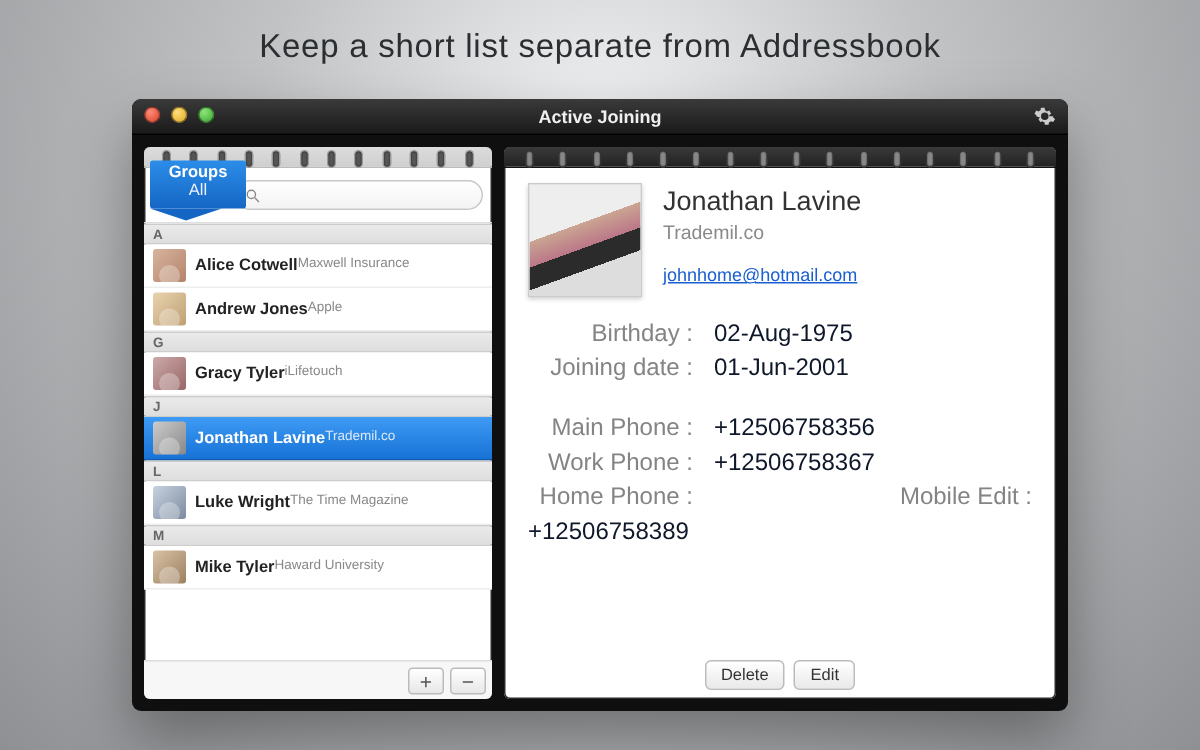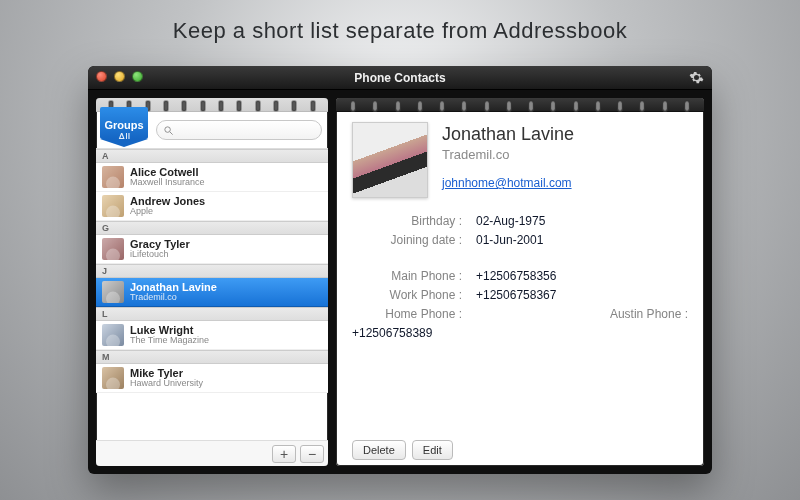--- a/index.html
+++ b/index.html
@@ -96,26 +96,26 @@
     align-items: center;
     padding: 3px 6px 3px 0;
     gap: 6px;
   }
   .groups-tag {
     width: 54px; height: 42px;
     margin-top: -4px;
     position: relative;
   }
   .groups-tag .flag {
-    position: absolute; top: 0; left: 4px; width: 48px; height: 32px;
+    position: absolute; top: 0; left: 4px; width: 64px; height: 32px;
     background: linear-gradient(#2c8de8,#1566c4);
     color: #fff;
     font-size: 10px;
     text-align: center;
-    padding-top: 12px;
+    padding-top: 2px;
     line-height: 12px;
     border-radius: 2px;
   }
   .groups-tag .flag::after {
     content: ""; position: absolute; bottom: -8px; left: 0;
     border-left: 24px solid transparent;
     border-right: 24px solid transparent;
     border-top: 8px solid #1566c4;
     width: 0; height: 0;
   }
@@ -173,21 +173,21 @@
   .row .avatar.a2 { background: linear-gradient(135deg,#e8d3b0,#bfa072); }
   .row .avatar.a3 { background: linear-gradient(135deg,#caa,#966); }
   .row .avatar.a4 { background: linear-gradient(135deg,#ccc,#888); }
   .row .avatar.a5 { background: linear-gradient(135deg,#c9d3e0,#7a8aa0); }
   .row .avatar.a6 { background: linear-gradient(135deg,#d9c2a5,#9c8060); }
   .row .avatar::after {
     content:""; position:absolute; left:50%; top:55%;
     width:14px; height:14px; background:rgba(255,255,255,.3);
     border-radius:50%; transform:translate(-50%,-10%);
   }
-  .row .txt { display: flex; flex-direction: column; line-height: 1.1; }
+  .row .txt { display: flex; flex-direction: row; line-height: 1.1; }
   .row .name { font-size: 11px; font-weight: 700; color: #222; }
   .row.selected .name { color: #fff; }
   .row .company { font-size: 9px; color: #888; }
   .row.selected .company { color: #dce9f7; }
   .left-footer {
     height: 26px;
     border-top: 1px solid #ddd;
     display: flex;
     justify-content: flex-end;
     align-items: center;
@@ -228,29 +228,29 @@
   .headinfo { flex: 1; }
   .headinfo .big-name { font-size: 18px; color: #333; font-weight: 400; margin-top: 2px; }
   .headinfo .big-co { font-size: 13px; color: #8a8a8a; margin-top: 2px; }
   .headinfo .email { font-size: 12px; margin-top: 14px; color: #1a5fd0; text-decoration: underline; cursor: pointer; display: inline-block; }
   .fields {
     margin-top: 16px;
     display: grid;
     grid-template-columns: 110px 1fr;
     row-gap: 5px;
     column-gap: 14px;
-    font-size: 12px;
+    font-size: 16px;
   }
   .fields .lab { text-align: right; color: #848484; }
   .fields .val { color: #0f172a; }
   .fields .gap { grid-column: 1 / -1; height: 12px; }
   .right-footer {
     margin-top: auto;
     display: flex;
-    justify-content: flex-start;
+    justify-content: center;
     gap: 6px;
     padding-top: 8px;
   }
   .btn {
     height: 20px;
     padding: 0 10px;
     border: 1px solid #bbb;
     border-radius: 4px;
     background: linear-gradient(#fff,#e9e9e9);
     font-size: 11px;
@@ -264,21 +264,21 @@
 
 <div class="tagline">Keep a short list separate from Addressbook</div>
 
 <div class="window">
   <div class="titlebar">
     <div class="traffic">
       <div class="dot red"></div>
       <div class="dot yellow"></div>
       <div class="dot green"></div>
     </div>
-    <span class="title-text">Phone Contacts</span>
+    <span class="title-text">Active Joining</span>
     <div class="gear">
       <svg viewBox="0 0 24 24">
           <path fill="currentColor" d="M12 8a4 4 0 1 0 0 8 4 4 0 0 0 0-8zm9 4a7 7 0 0 1-.1 1.2l2.1 1.6-2 3.4-2.5-1a7 7 0 0 1-2 1.2l-.4 2.6h-4l-.4-2.6a7 7 0 0 1-2-1.2l-2.5 1-2-3.4 2.1-1.6A7 7 0 0 1 3 12a7 7 0 0 1 .1-1.2L1 9.2l2-3.4 2.5 1a7 7 0 0 1 2-1.2L7.9 3h4l.4 2.6a7 7 0 0 1 2 1.2l2.5-1 2 3.4-2.1 1.6c.1.4.1.8.1 1.2z"></path>
         </svg>
     </div>
   </div>
 
   <div class="body-area">
 
     <div class="notebook left">
@@ -405,21 +405,21 @@
           <div class="lab">Birthday :</div>
           <div class="val">02-Aug-1975</div>
           <div class="lab">Joining date :</div>
           <div class="val">01-Jun-2001</div>
           <div class="gap"></div>
           <div class="lab">Main Phone :</div>
           <div class="val">+12506758356</div>
           <div class="lab">Work Phone :</div>
           <div class="val">+12506758367</div>
           <div class="lab">Home Phone :</div>
-          <div class="lab">Austin Phone :</div>
+          <div class="lab">Mobile Edit :</div>
           <div class="val">+12506758389</div>
         </div>
 
         <div class="right-footer">
           <div class="btn">Delete</div>
           <div class="btn">Edit</div>
         </div>
       </div>
     </div>
 

